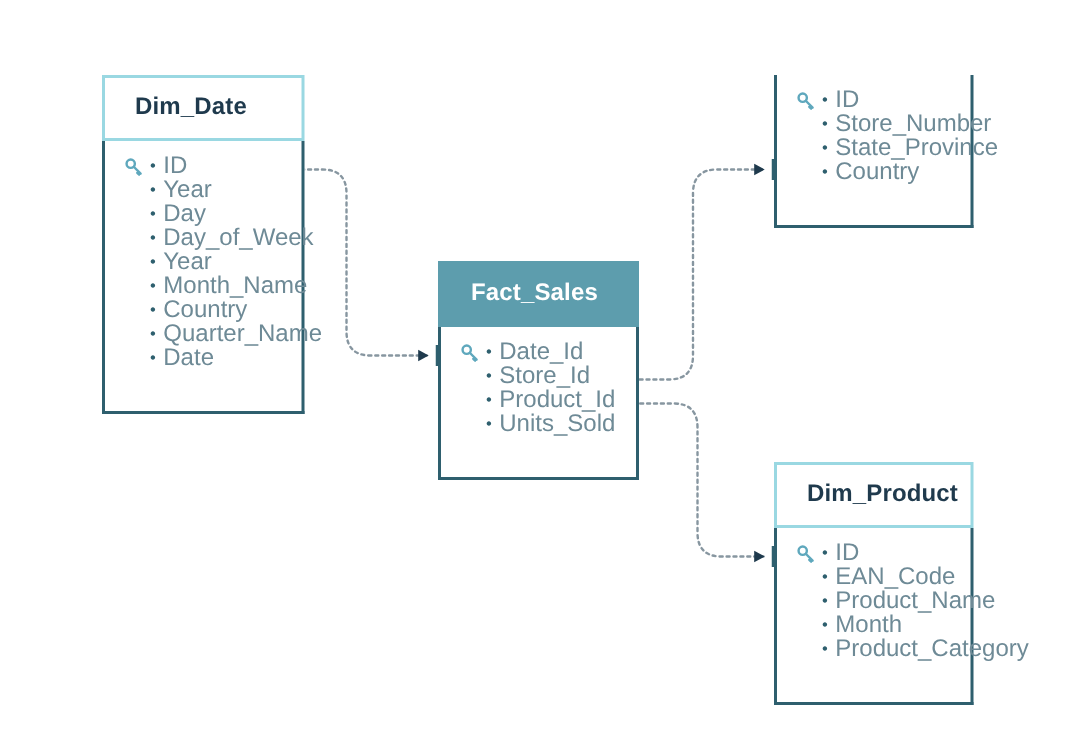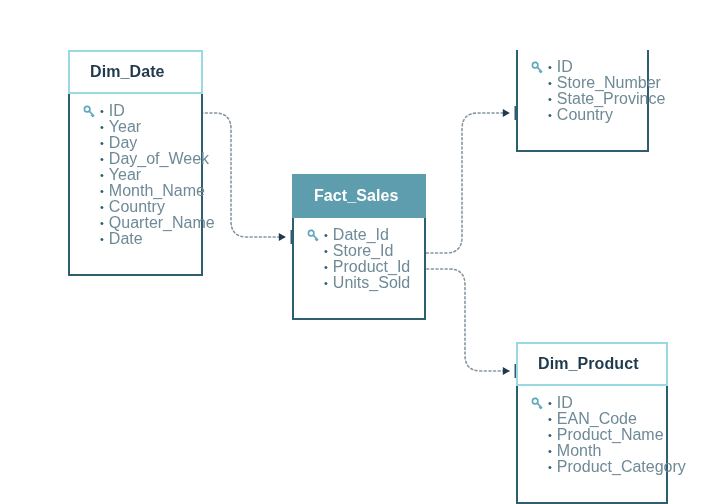--- a/index.html
+++ b/index.html
@@ -94,21 +94,21 @@
     line-height: 1;
   }
   .key-icon {
     display: block;
   }
 
   
   #ent-dim-date   { left: 68px;  top: 50px;  width: 135px; }
   #ent-fact-sales { left: 292px; top: 174px; width: 134px; border-radius: 20px; }
   #ent-dim-store  { left: 516px; top: 50px;  width: 133px; }
-  #ent-dim-product{ left: 516px; top: 308px; width: 152px; margin-top: 34px; }
+  #ent-dim-product{ left: 516px; top: 308px; width: 133px; }
 </style>
 </head>
 <body>
 
 <div id="canvas">
 
   <svg id="wires" viewBox="0 0 714 504" width="714" height="504">
     <defs>
       <marker id="arrow" markerWidth="9" markerHeight="9" refX="7.2" refY="4.5" orient="auto" markerUnits="userSpaceOnUse">
         <path d="M1,0.6 L8,4.5 L1,8.4 Z" fill="#1f3a4d"></path>

